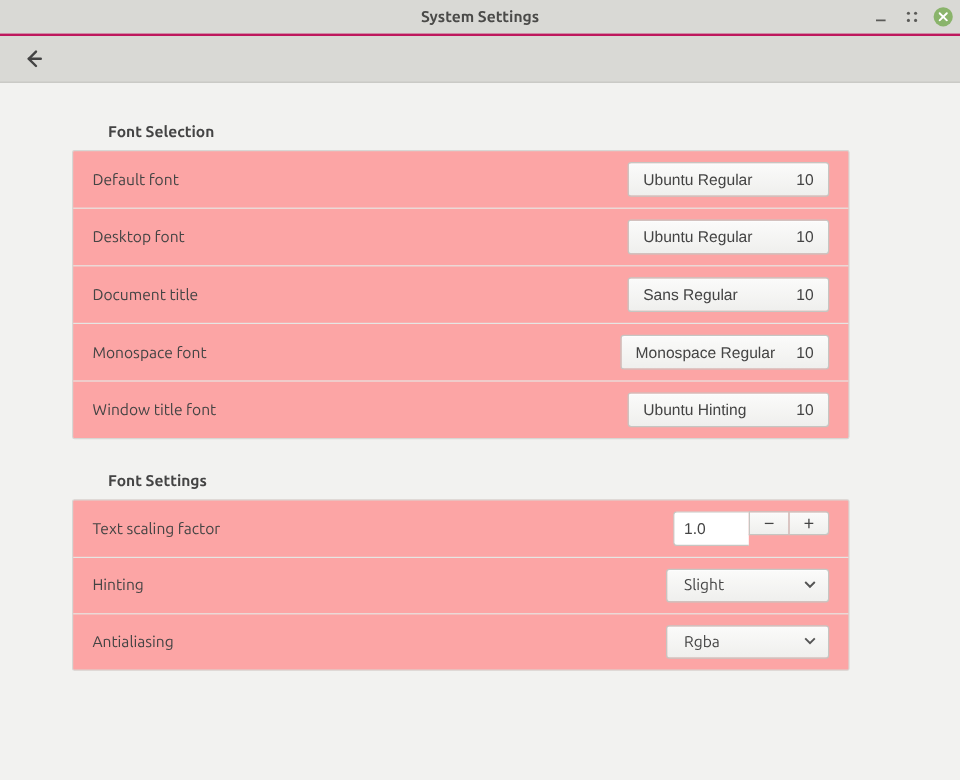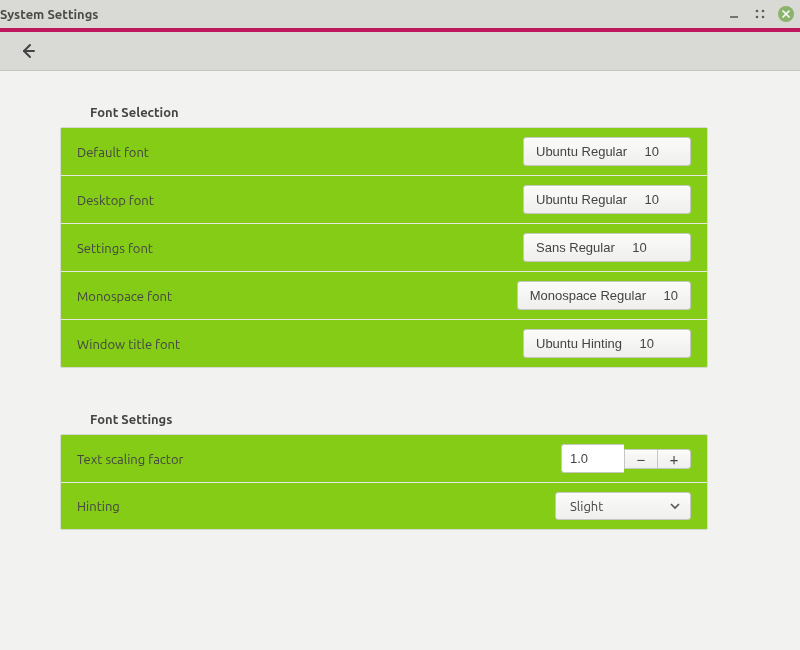--- a/index.html
+++ b/index.html
@@ -5,50 +5,50 @@
   html,body{margin:0;padding:0;height:100%}
   body{
     font-family:"Ubuntu","Noto Sans",sans-serif;
     font-size:13px;
     color:#444;
     background:#f2f2f0;
     width:800px;height:650px;overflow:hidden;
   }
   
   .titlebar{
-    height:28px;background:#d9d9d5;border-bottom:4px solid #be185d;
-    display:flex;align-items:center;justify-content:flex-start;position:relative;
+    height:28px;background:#d9d9d5;border-bottom:2px solid #be185d;
+    display:flex;align-items:center;justify-content:center;position:relative;
   }
   .titlebar .title{font-weight:bold;color:#4a4a48;font-size:13px}
   .titlebar .controls{position:absolute;right:6px;top:0;height:28px;display:flex;align-items:center;gap:10px}
   .winctl{width:16px;height:16px;display:flex;align-items:center;justify-content:center;color:#5b5b58}
   .winctl svg{display:block}
   .close-btn{width:16px;height:16px;border-radius:50%;background:#8ab46b;display:flex;align-items:center;justify-content:center}
   .close-btn svg{display:block}
   
   .toolbar{height:38px;background:#d9d9d5;border-bottom:1px solid #c5c5c1;display:flex;align-items:center;padding:0 14px}
   .backbtn{width:28px;height:28px;display:flex;align-items:center;justify-content:center;color:#444;border-radius:3px}
   
   .content{padding:20px 92px 30px 60px}
   .section-title{font-weight:bold;font-size:13px;color:#444;margin:14px 30px 8px 30px}
-  .panel{background:#84cc16;border:1px solid #d7d7d4;border-radius:2px}
+  .panel{background:#fca5a5;border:1px solid #d7d7d4;border-radius:2px}
   .row{display:flex;align-items:center;justify-content:space-between;padding:9px 16px;border-bottom:1px solid #e6e6e3}
   .row:last-child{border-bottom:none}
   .row .label{color:#444}
   
   .fontbtn{
-    display:flex;align-items:center;
+    display:flex;align-items:center;justify-content:space-between;
     min-width:168px;padding:6px 12px;
     background:linear-gradient(#fbfbfa,#efefed);
     border:1px solid #c6c6c2;border-radius:3px;color:#444;font-size:13px;
     box-shadow:inset 0 1px 0 rgba(255,255,255,.6);cursor:pointer;
   }
   .fontbtn .size{margin-left:14px;min-width:18px;text-align:right}
   
-  .stepper{display:flex;align-items:center}
+  .stepper{display:flex;align-items:flex-start}
   .stepper input{
     width:46px;border:1px solid #c6c6c2;border-right:none;border-radius:3px 0 0 3px;
     padding:6px 8px;font-size:13px;color:#444;background:#fff;outline:none;
   }
   .stepbtn{
     width:32px;border:1px solid #c6c6c2;display:flex;align-items:center;justify-content:center;
     background:linear-gradient(#fbfbfa,#efefed);color:#444;font-size:16px;cursor:pointer;
     box-shadow:inset 0 1px 0 rgba(255,255,255,.6);
   }
   .stepper .minus{border-right:none}
@@ -115,21 +115,21 @@
 
     <div class="row">
       <span class="label">Desktop font</span>
       <button class="fontbtn">
         <span>Ubuntu Regular</span>
         <span class="size">10</span>
       </button>
     </div>
 
     <div class="row">
-      <span class="label">Settings font</span>
+      <span class="label">Document title</span>
       <button class="fontbtn">
         <span>Sans Regular</span>
         <span class="size">10</span>
       </button>
     </div>
 
     <div class="row">
       <span class="label">Monospace font</span>
       <button class="fontbtn">
         <span>Monospace Regular</span>
@@ -140,21 +140,21 @@
     <div class="row">
       <span class="label">Window title font</span>
       <button class="fontbtn">
         <span>Ubuntu Hinting</span>
         <span class="size">10</span>
       </button>
     </div>
 
   </div>
 
-  <div class="section-title" style="margin-top:44px">Font Settings</div>
+  <div class="section-title" style="margin-top:28px">Font Settings</div>
   <div class="panel">
 
     <div class="row">
       <span class="label">Text scaling factor</span>
       <div class="stepper">
         <input type="text" value="1.0" style="">
         <div class="stepbtn minus">
           <span>−</span>
         </div>
         <div class="stepbtn plus">
@@ -168,16 +168,27 @@
       <div class="dropdown">
         <span>Slight</span>
         <span class="chev">
           <svg width="10" height="10" viewBox="0 0 10 10">
               <path d="M1 3 L5 7 L9 3" fill="none" stroke="#555" stroke-width="1.6"></path>
             </svg>
         </span>
       </div>
     </div>
 
+    <div class="row">
+      <span class="label">Antialiasing</span>
+      <div class="dropdown">
+        <span>Rgba</span>
+        <span class="chev">
+          <svg width="10" height="10" viewBox="0 0 10 10">
+              <path d="M1 3 L5 7 L9 3" fill="none" stroke="#555" stroke-width="1.6"></path>
+            </svg>
+        </span>
+      </div>
+    </div>
 
 
   </div>
 </div>
 
 </body></html>

